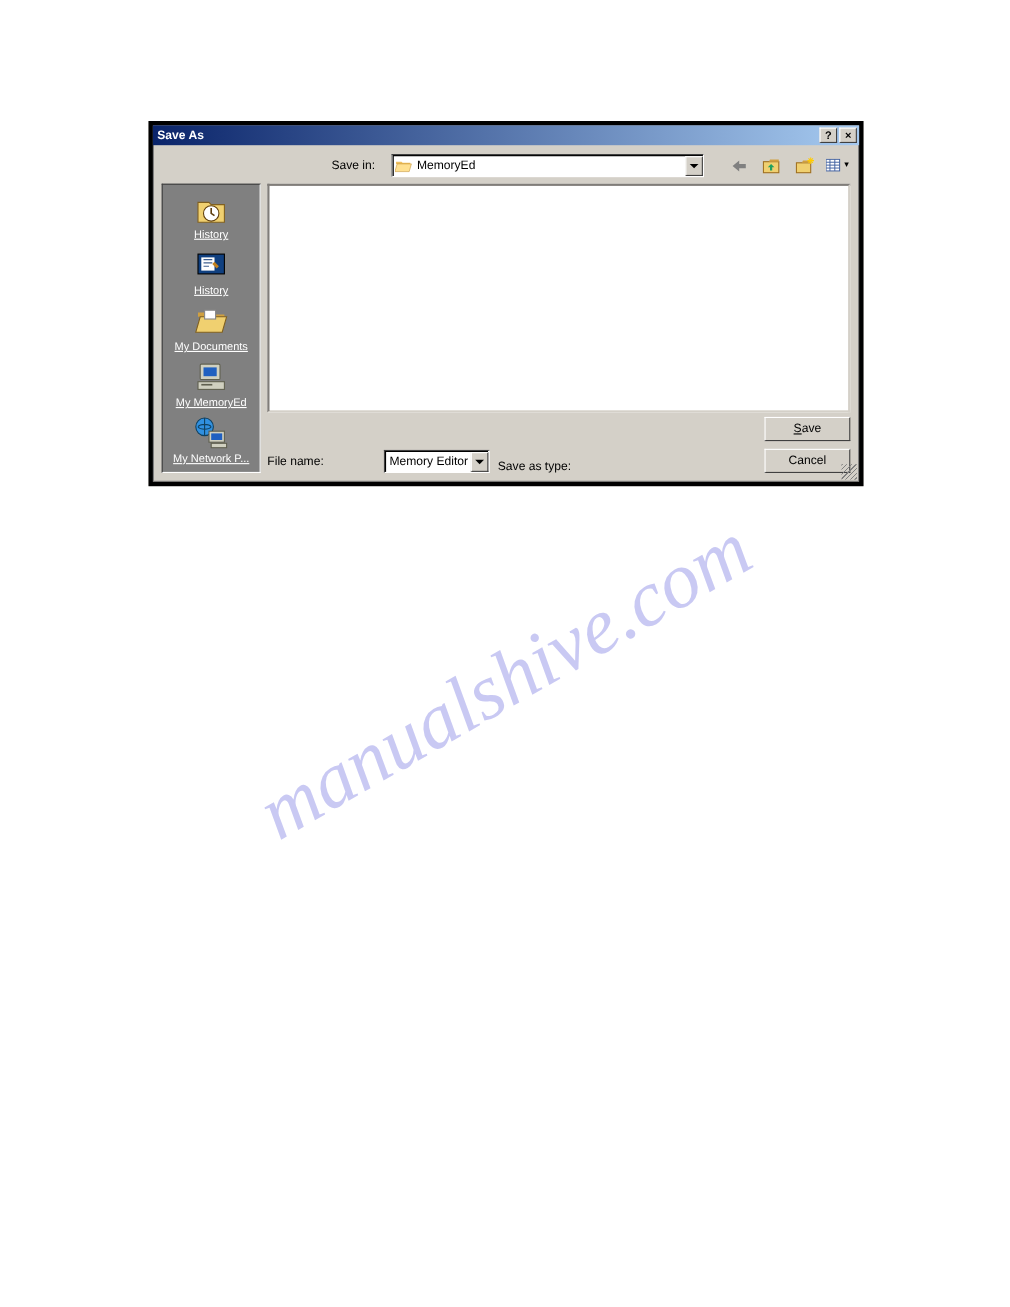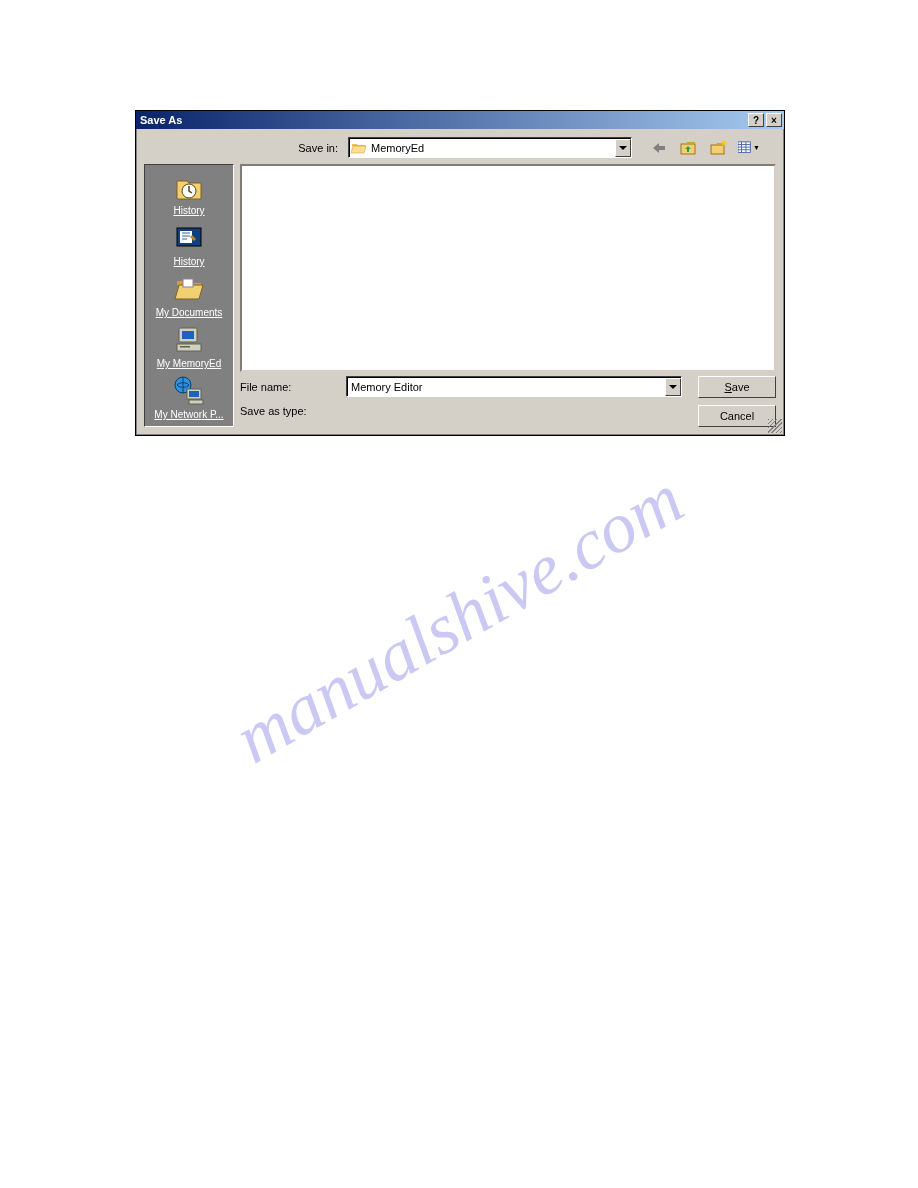--- a/index.html
+++ b/index.html
@@ -11,21 +11,21 @@
     width: 918px;
     height: 1188px;
     position: relative;
   }
   .dialog {
     position: absolute;
     left: 135px;
     top: 110px;
     width: 650px;
     background: #d4d0c8;
-    border: 1px solid #000000;
+    border: 4px solid #000000;
     box-shadow: 0 0 0 1px #808080 inset;
   }
   .titlebar {
     height: 18px;
     background: linear-gradient(to right, #0a246a, #a6caf0);
     color: #fff;
     display: flex;
     align-items: center;
     padding: 0 2px;
     font-weight: bold;
@@ -47,20 +47,21 @@
     display: flex;
     flex-direction: column;
     gap: 6px;
     position: relative;
   }
   .toprow {
     display: flex;
     align-items: center;
     gap: 4px;
     margin-left: 120px;
+    justify-content: space-between;
   }
   .label { width: 80px; text-align: right; padding-right: 6px; }
   .combo {
     display: flex;
     align-items: center;
     background: #fff;
     border: 1px solid #808080;
     border-top-color: #404040;
     border-left-color: #404040;
     border-right-color: #fff;
@@ -127,22 +128,23 @@
     height: 245px;
   }
   .bottom {
     margin-top: 4px;
     display: flex;
     gap: 6px;
   }
   .bottom-mid {
     flex: 1;
     display: flex;
-    flex-direction: column;
+    flex-direction: row;
     gap: 8px;
+    align-items: flex-end;
   }
   .field-row { display: flex; align-items: center; }
   .field-row .flabel { width: 106px; }
   .field-row .combo { flex: 1; }
   .bottom-right {
     width: 88px;
     display: flex;
     flex-direction: column;
     gap: 7px;
     padding-left: 10px;

